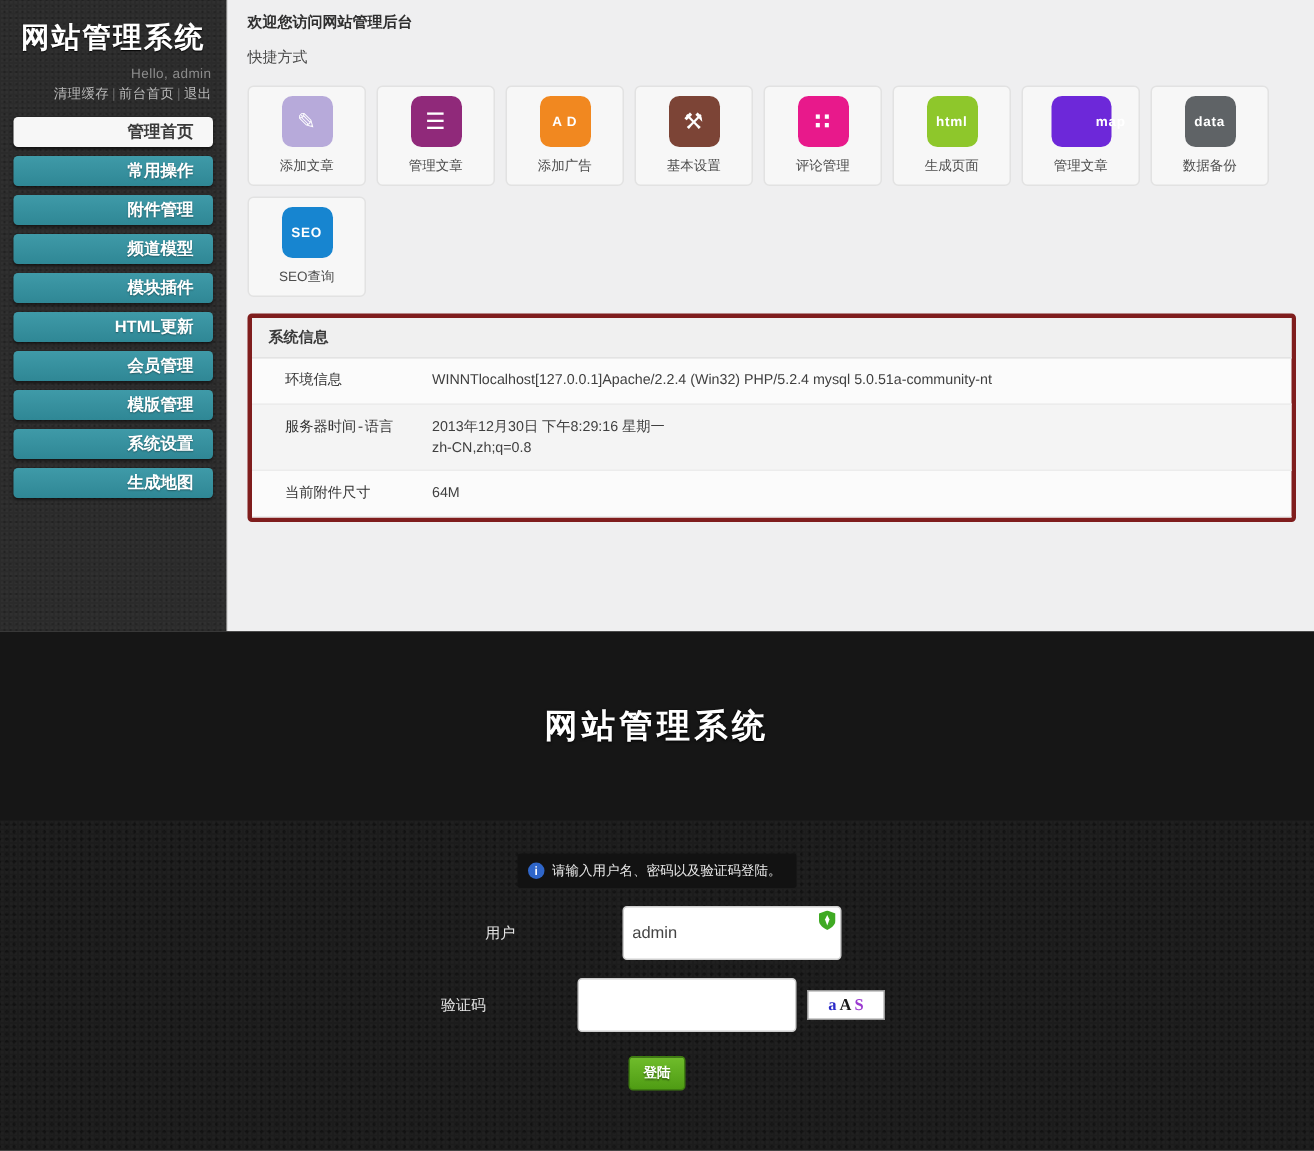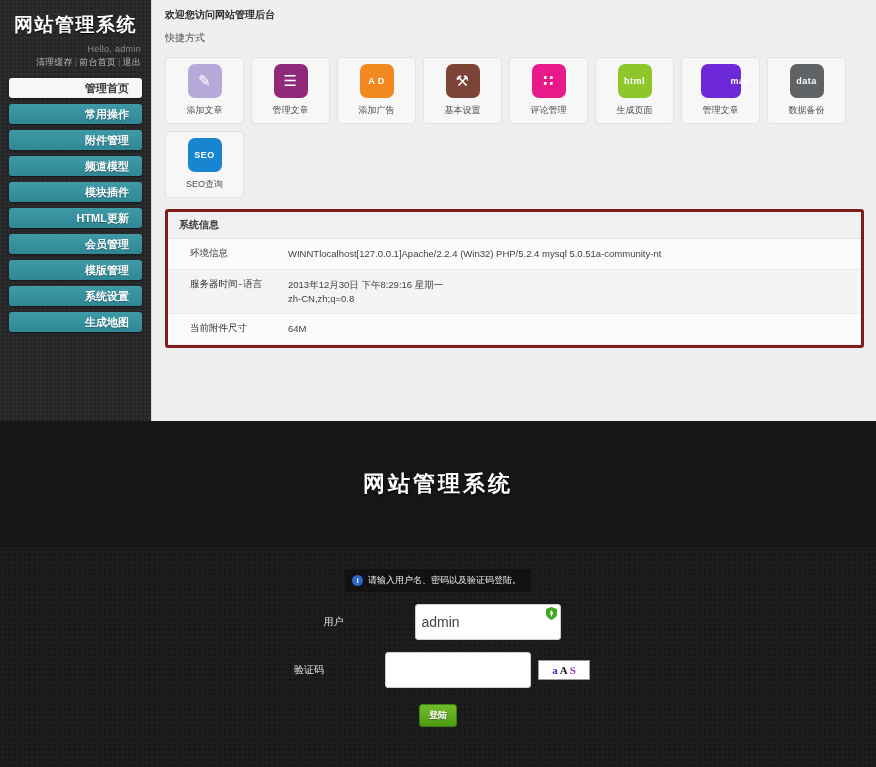--- a/index.html
+++ b/index.html
@@ -198,21 +198,21 @@
     font-size: 10px;
     text-align: left;
     padding-left: 8px;
   }
   .form-input-wrap { position: relative; }
   .form-input {
     width: 146px; height: 36px;
     border: 1px solid #cfcfcf;
     border-radius: 3px;
     background: #ffffff;
-    font-size: 14px;
+    font-size: 11px;
     color: #444;
     padding: 0 20px 0 6px;
     font-family: "Liberation Sans", sans-serif;
     outline: none;
     margin-left: 39px;
   }
   #shield-icon {
     position: absolute; right: 4px; top: 3px;
     width: 11px; height: 13px;
   }

